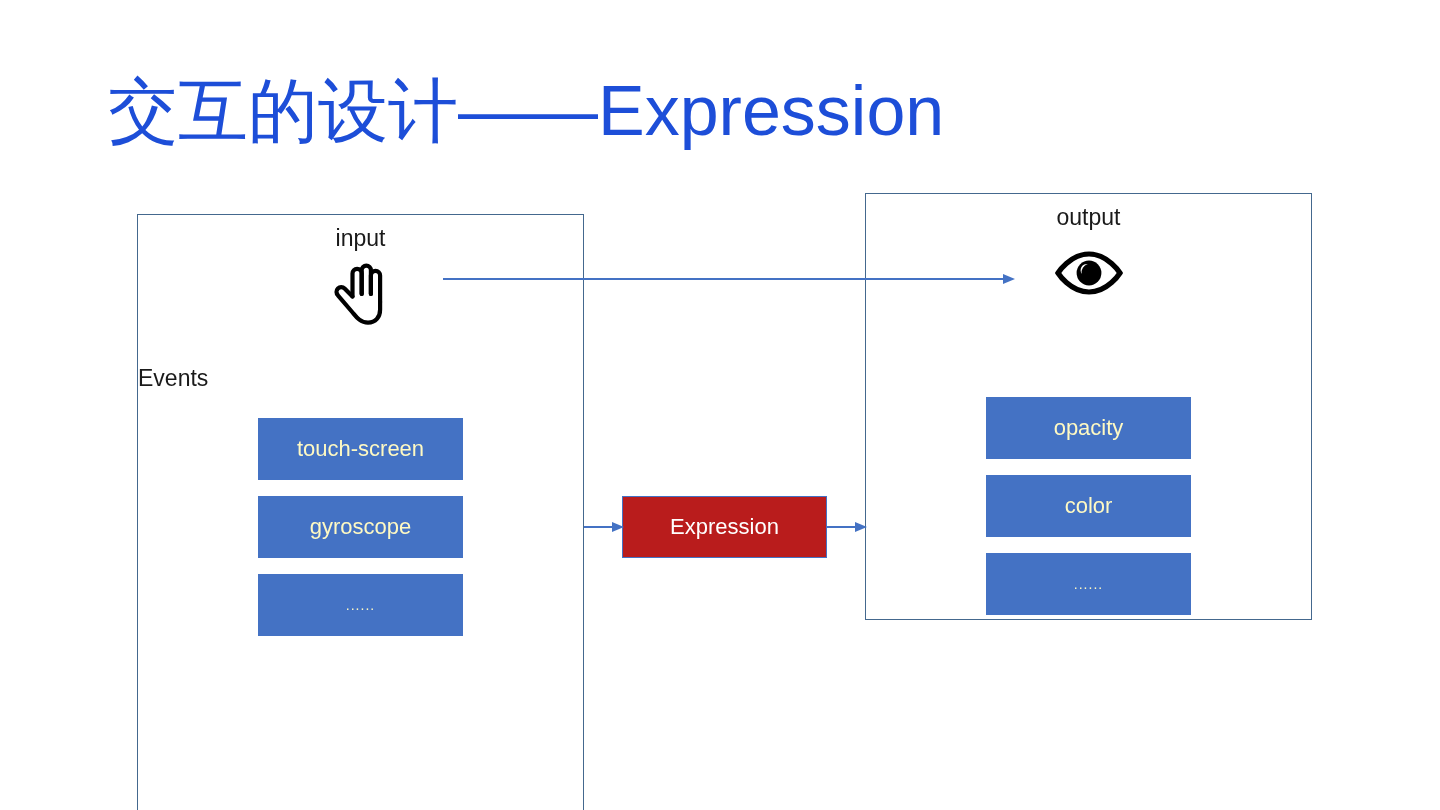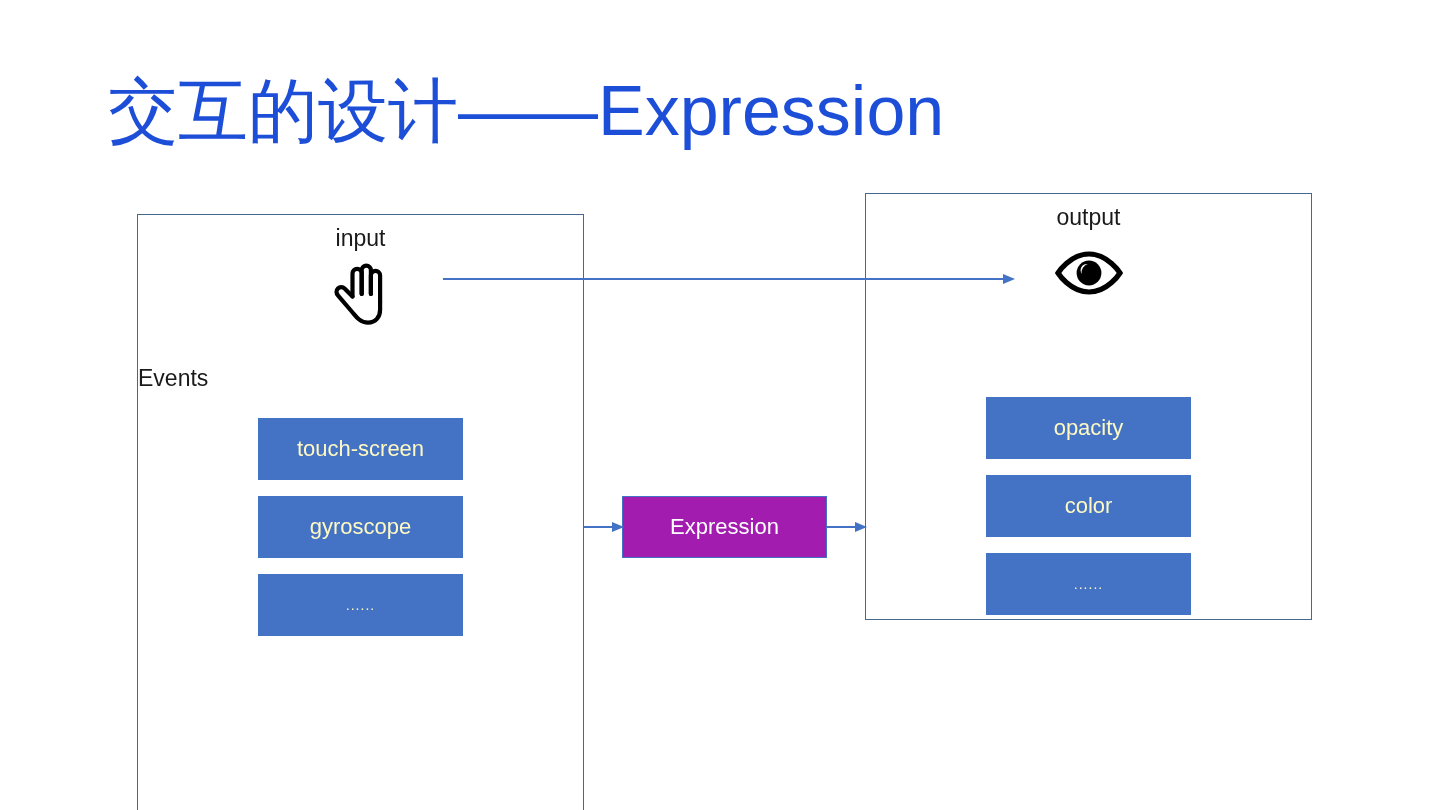--- a/index.html
+++ b/index.html
@@ -103,21 +103,21 @@
   .item-box:last-child { margin-bottom: 0; }
   .item-box.ellipsis { font-size: 14px; letter-spacing: 1px; }
 
   
   .expr-box {
     position: absolute;
     left: 622px;
     top: 496px;
     width: 205px;
     height: 62px;
-    background: #a21caf;
+    background: #b91c1c;
     border: 1px solid #4472C4;
     box-sizing: border-box;
     display: flex;
     align-items: center;
     justify-content: center;
     color: #FFFFFF;
     font-size: 22px;
   }
 
   

